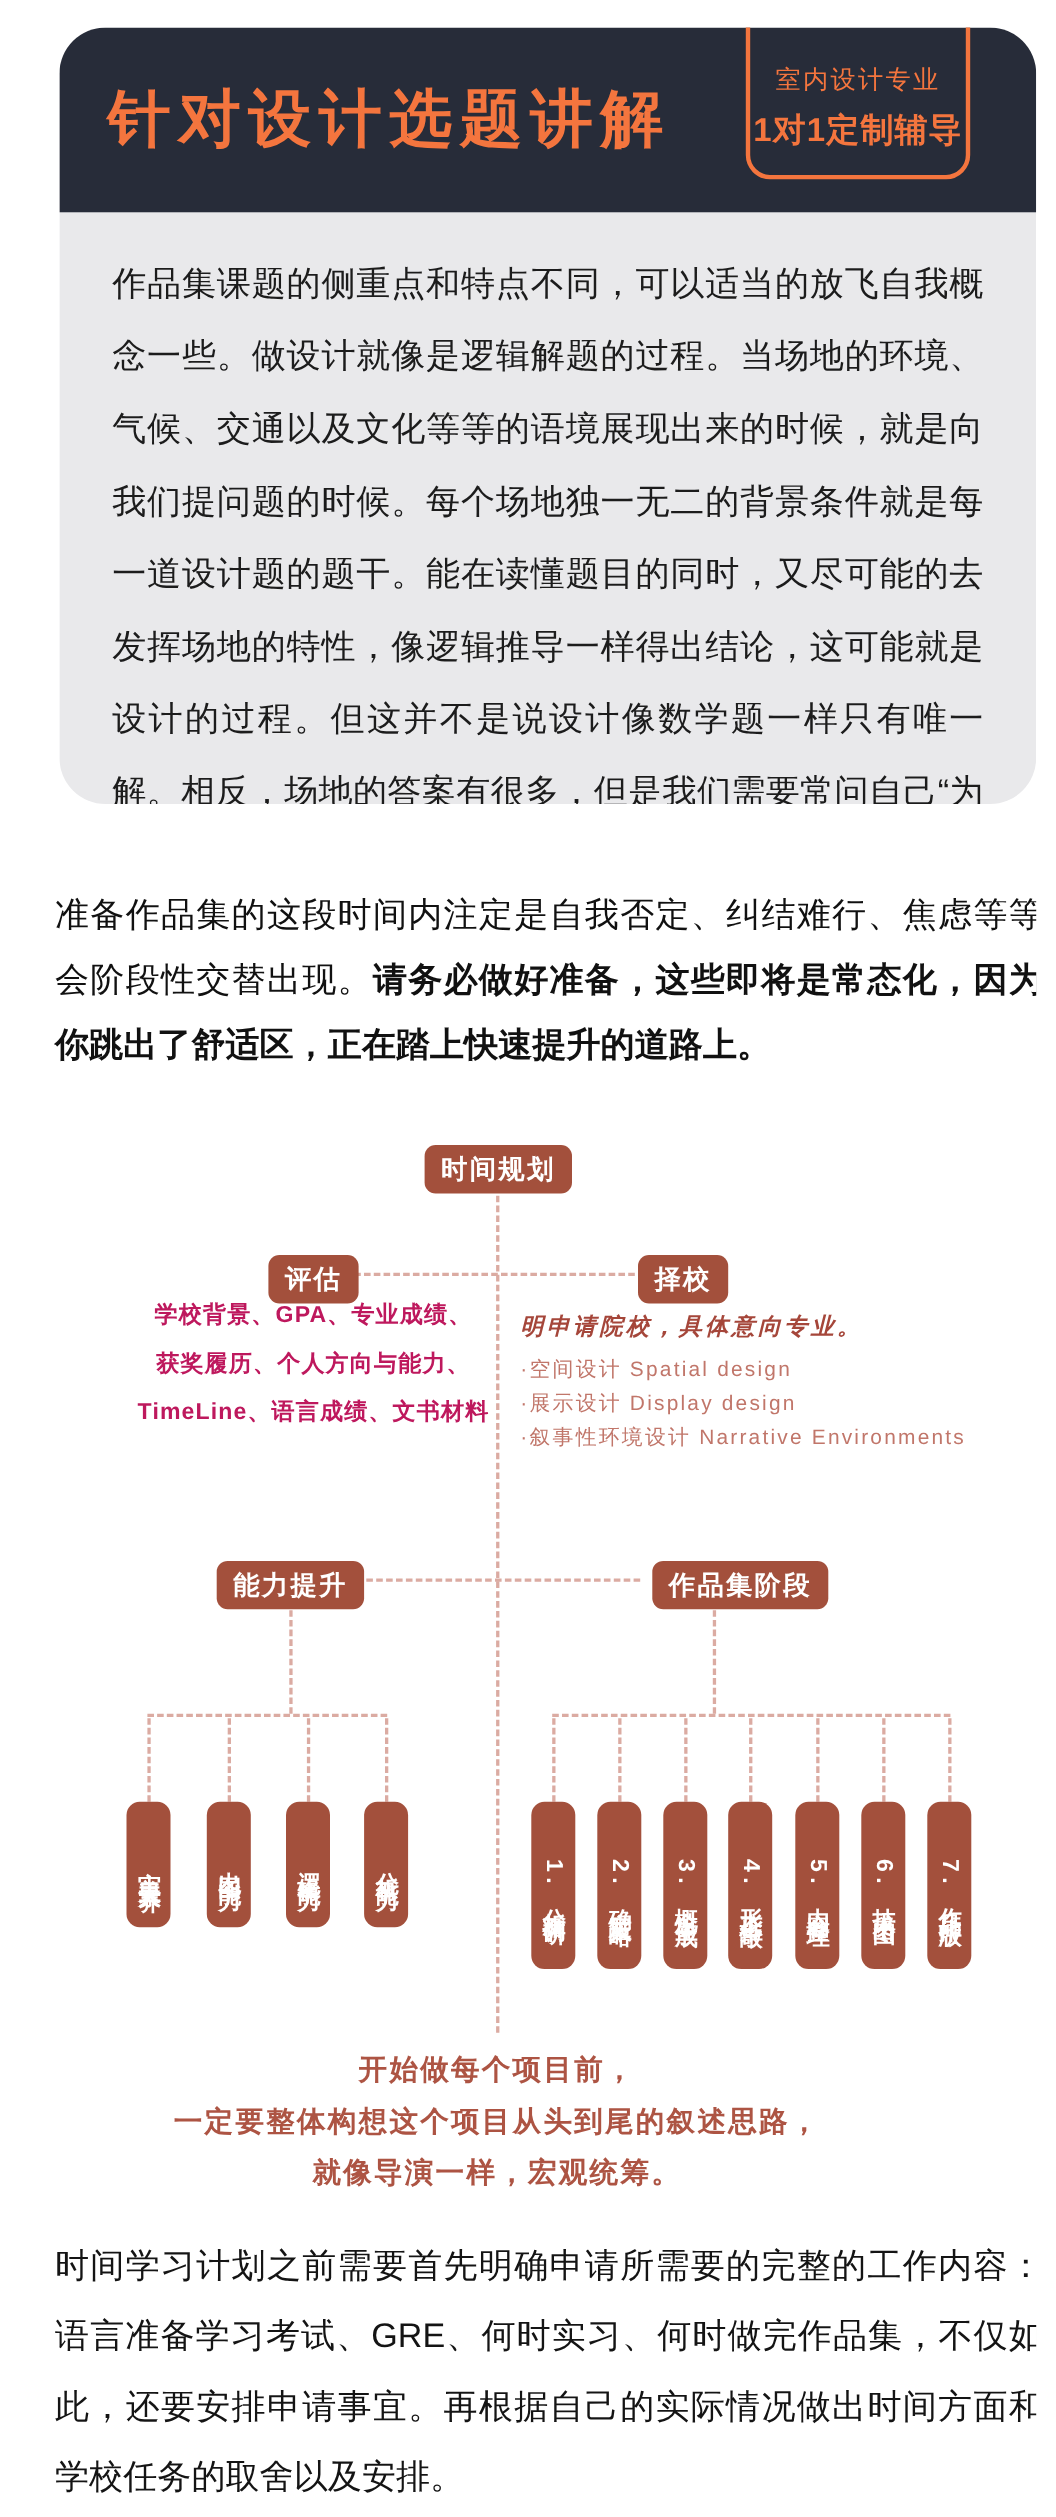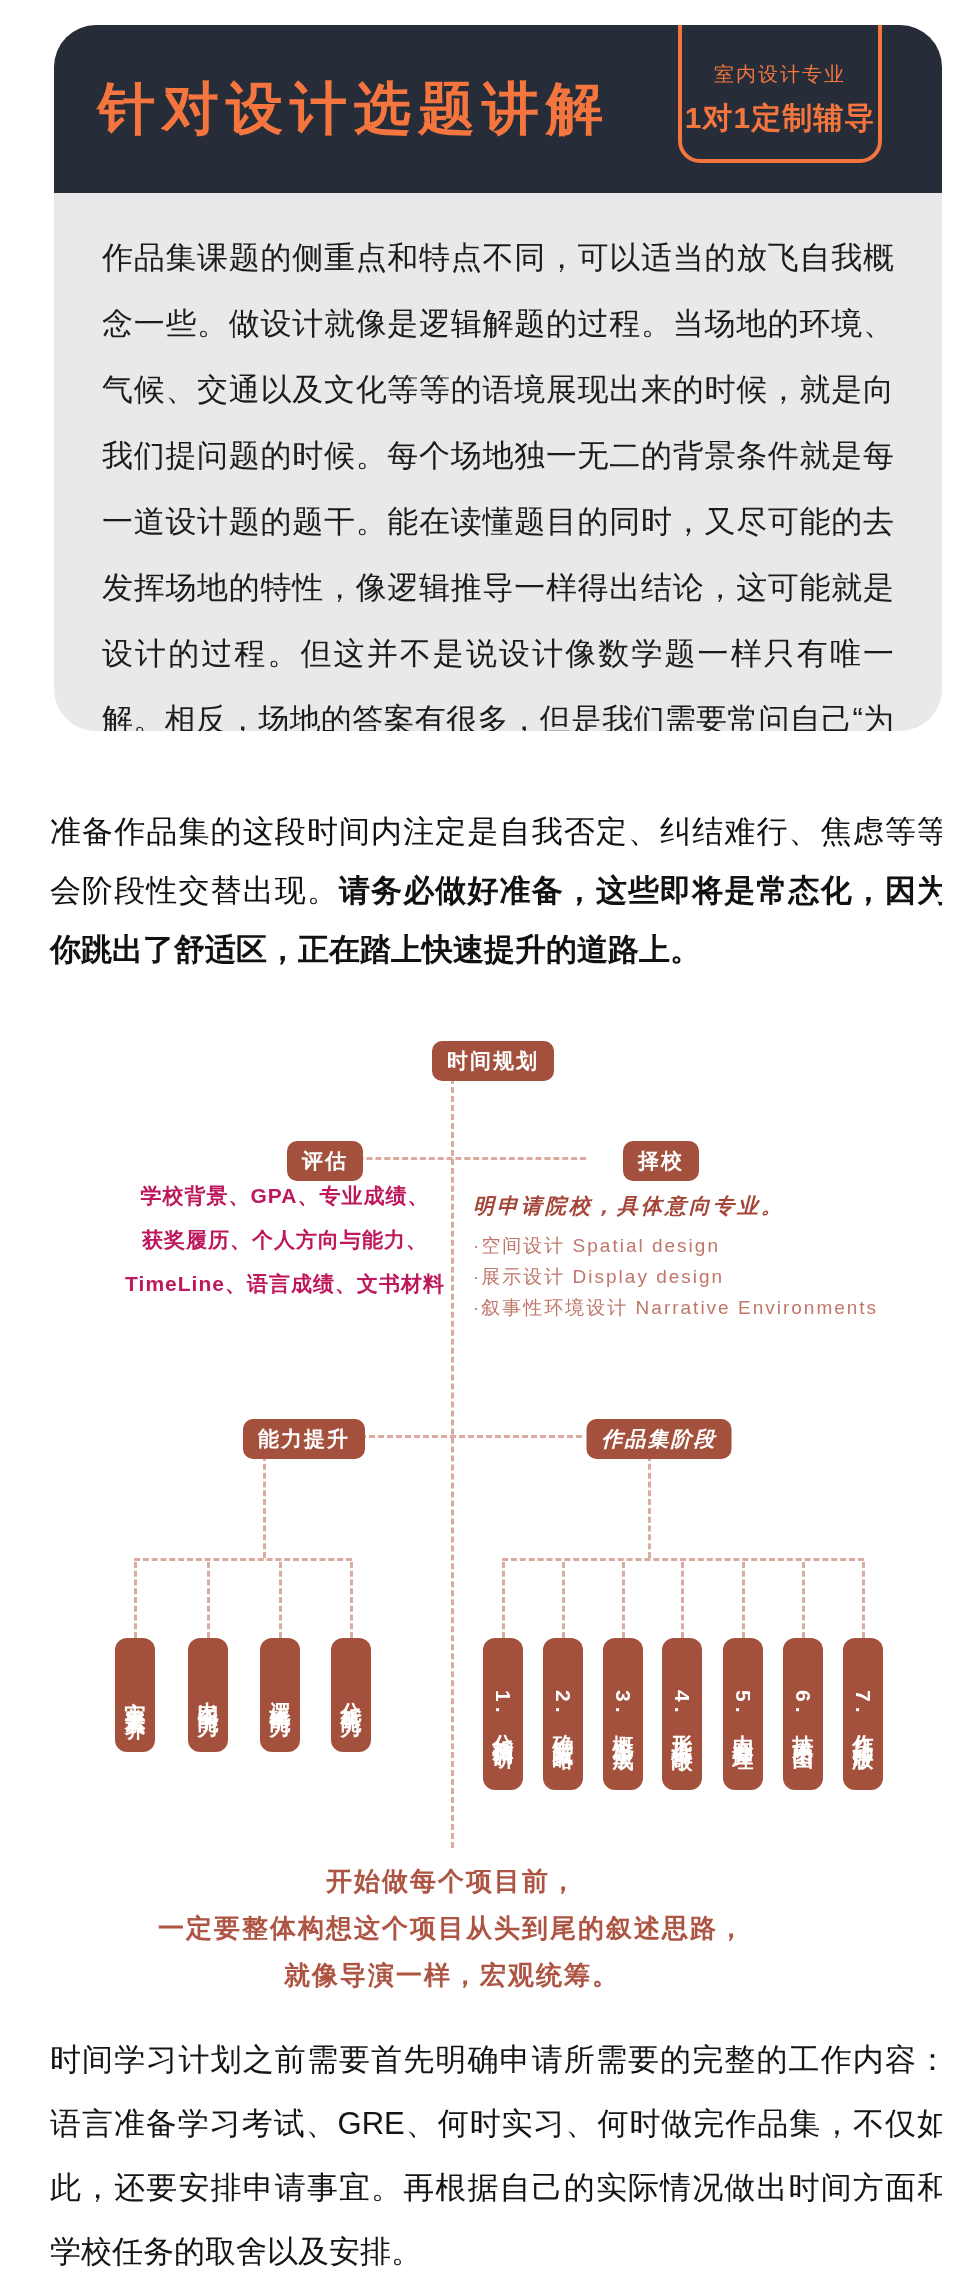--- a/index.html
+++ b/index.html
@@ -14,37 +14,37 @@
   .card { position:absolute; left:36px; top:25px; width:888px; height:706px;
           border-radius:42px; overflow:hidden; }
   .card-header { position:relative; height:168px; background:#272C39; }
   .title { position:absolute; left:44px; top:50%; transform:translateY(-50%);
            font-size:57px; font-weight:bold; color:#F4753E; letter-spacing:7px;
            white-space:nowrap; }
   .badge { position:absolute; left:624px; top:-46px; width:204px; height:184px;
            border:4px solid #F4753E; border-radius:22px;
            display:flex; flex-direction:column; justify-content:flex-end;
            align-items:center; padding-bottom:20px; }
-  .badge-l1 { font-size:20px; color:#F4753E; margin-bottom:10px; letter-spacing:2px; }
+  .badge-l1 { font-size:23px; color:#F4753E; margin-bottom:10px; letter-spacing:2px; }
   .badge-l2 { font-size:30px; font-weight:bold; color:#F4753E; letter-spacing:1px; }
   .card-body { height:538px; background:#E9E9EB; padding:32px 48px 0; }
   .card-body p { font-size:31px; line-height:66px; color:#1c1c1c; text-align:justify; }
 
   
   .para2 { position:absolute; left:32px; top:802px; width:898px;
            font-size:31px; line-height:59px; color:#111; text-align:justify; }
   .para2 .bold { font-weight:bold; }
   .footer-para { position:absolute; left:32px; top:2028px; width:898px;
            font-size:31px; line-height:64px; color:#141414; text-align:justify; }
 
   
   .node { position:absolute; transform:translateX(-50%);
-          background:#A3503C; color:#fff; font-weight:bold; font-size:21px;
+          background:#A3503C; color:#fff; font-weight:bold; font-size:24px;
           letter-spacing:2px; padding:6px 15px; border-radius:10px;
-          white-space:nowrap;margin-left:40px; }
+          white-space:nowrap; }
   .dash-v { position:absolute; width:0; border-left:3px dashed #DBABA2; }
   .dash-h { position:absolute; height:0; border-top:3px dashed #DBABA2; }
 
   .eval-list { position:absolute; left:60px; top:1174px; width:414px;
                text-align:center; color:#be185d; font-weight:bold;
                font-size:21px; line-height:44px; letter-spacing:1px; }
   .school-list { position:absolute; left:455px; top:1192px; }
   .school-head { font-size:21px; font-weight:bold; color:#A5463A;
                  letter-spacing:3px; margin-bottom:10px;font-style:italic; }
   .school-item { font-size:19px; color:#C1766A; line-height:31px; letter-spacing:2px; }
@@ -97,21 +97,21 @@
   <div class="dash-v" style="left:604px; top:1562px; height:76px;"></div>
   <div class="dash-v" style="left:663px; top:1562px; height:76px;"></div>
   <div class="dash-v" style="left:724px; top:1562px; height:76px;"></div>
   <div class="dash-v" style="left:784px; top:1562px; height:76px;"></div>
   <div class="dash-v" style="left:844px; top:1562px; height:76px;"></div>
 
   <div class="node" style="left:435px; top:1041px;">时间规划</div>
   <div class="node" style="left:267px; top:1141px;">评估</div>
   <div class="node" style="left:603px; top:1141px;">择校</div>
   <div class="node" style="left:246px; top:1419px;">能力提升</div>
-  <div class="node" style="left:601px; top:1419px;font-style:italic;">作品集阶段</div>
+  <div class="node" style="left:655px; top:1419px;">作品集阶段</div>
 
   <div class="eval-list">
     <div>学校背景、GPA、专业成绩、</div>
     <div>获奖履历、个人方向与能力、</div>
     <div>TimeLine、语言成绩、文书材料</div>
   </div>
 
   <div class="school-list">
     <div class="school-head">明申请院校，具体意向专业。</div>
     <div class="school-item">·空间设计 Spatial design</div>

